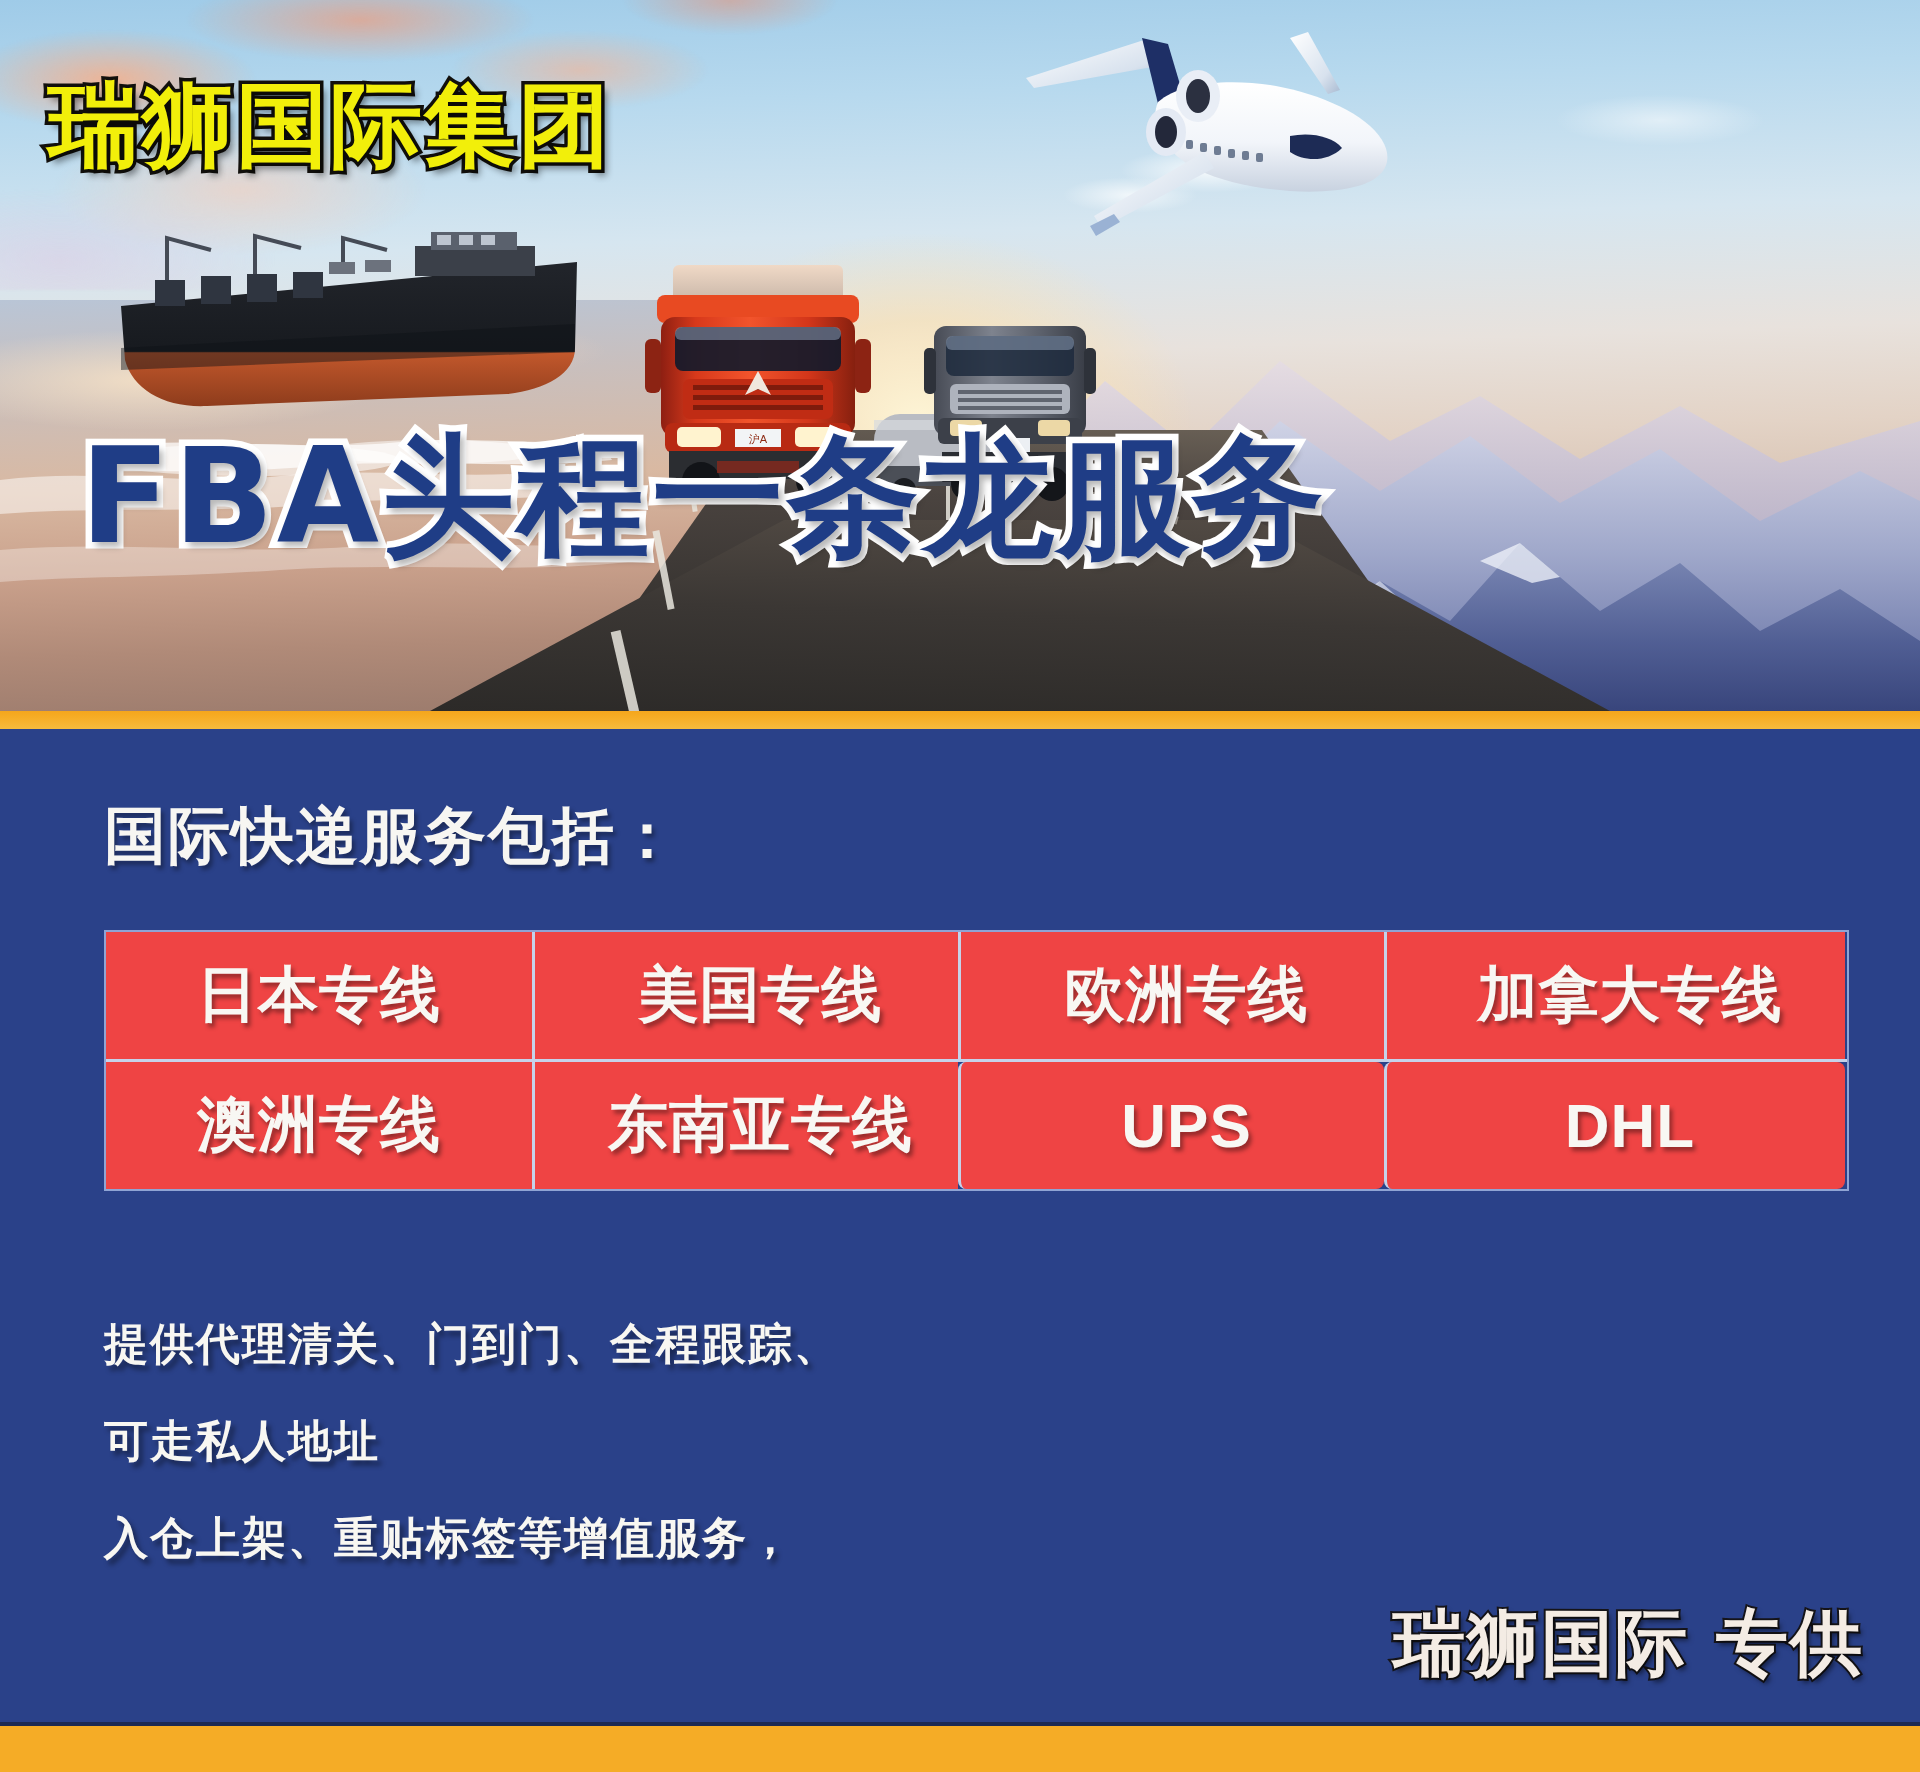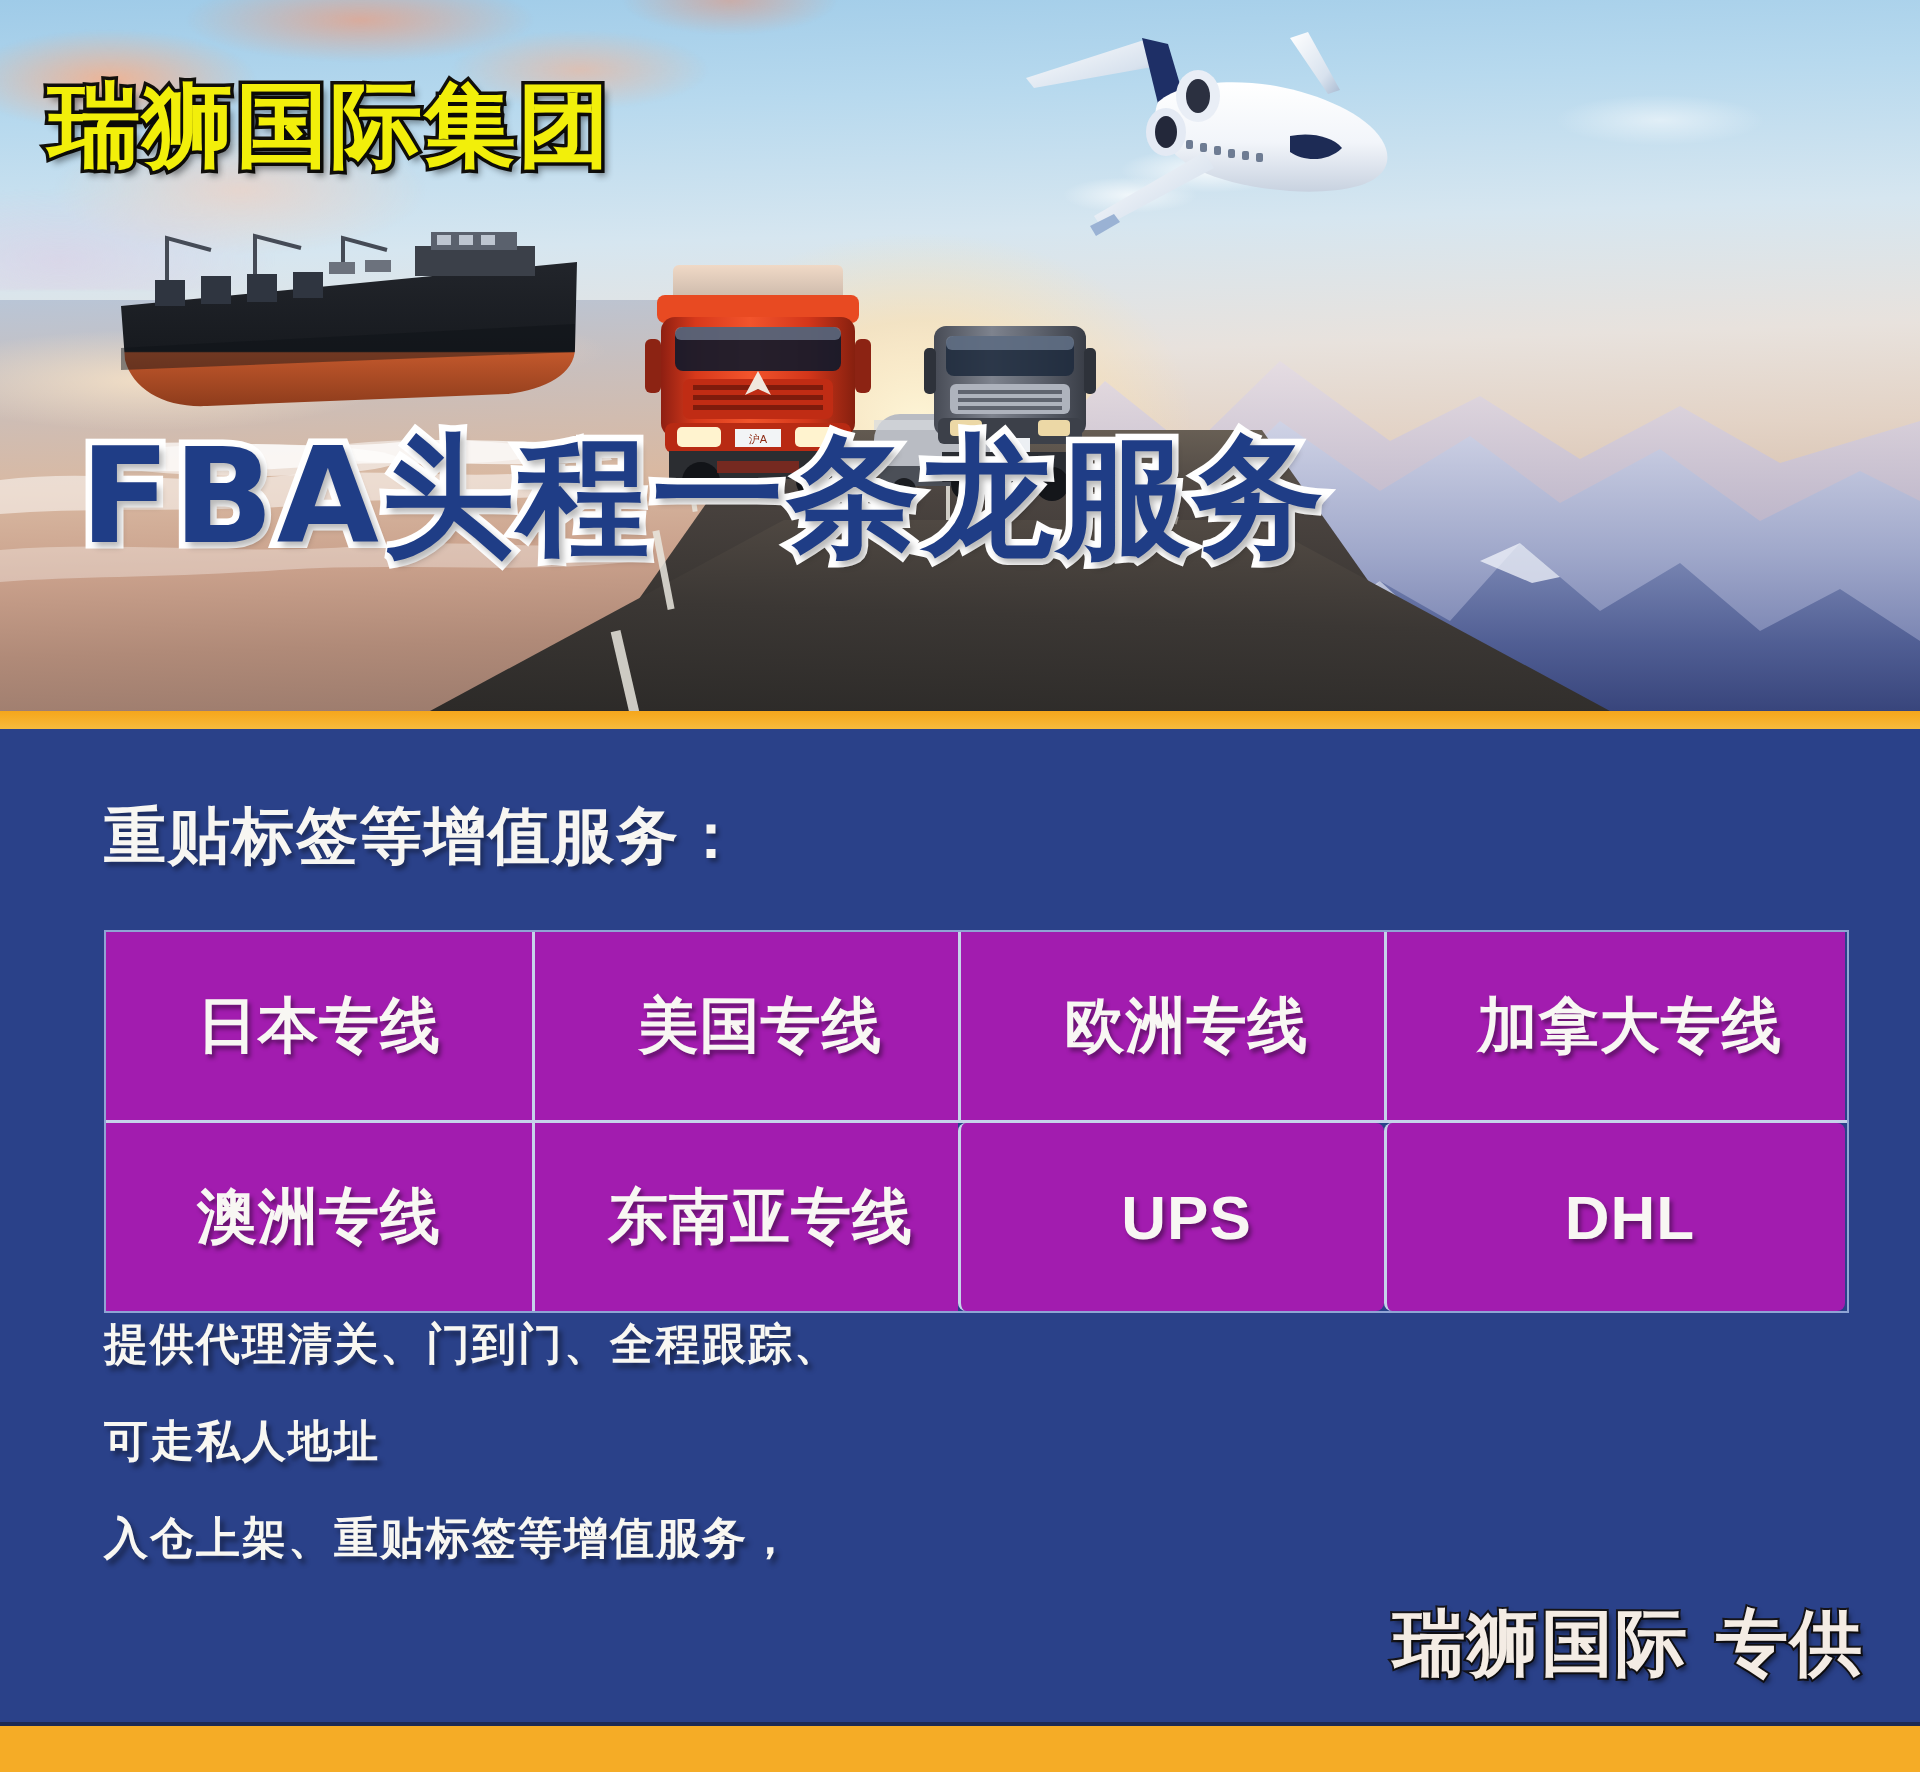--- a/index.html
+++ b/index.html
@@ -137,27 +137,27 @@
 
   
   .table {
     position:absolute; left:104px; top:930px; width:1745px;
     border:2px solid #8fa4d4;
     border-collapse:separate;
   }
   .trow { display:flex; }
   .trow + .trow { border-top:3px solid #c6d2ea; }
   .cell {
-    height:188px;
+    height:127px;
     display:flex; align-items:center; justify-content:center;
     color:#f8f7f3;
     font-family:"DejaVu Sans","Liberation Sans",sans-serif;
     font-weight:700; font-size:60px; letter-spacing:1px;
     text-shadow:3px 4px 4px rgba(0,0,0,.38);
-    background:#a21caf;
+    background:#ef4444;
     white-space:nowrap;
   }
   .cell + .cell { border-left:3px solid #c6d2ea;padding-left:28px; }
   .cell.c0 { width:426px; }
   .cell.c1 { width:426px; }
   .cell.c2 { width:426px; }
   .cell.c3 { width:461px; }
   .cell.latin {
     font-family:Liberation Sans, sans-serif;
     font-size:62px; letter-spacing:1px;border-radius:8px;
@@ -421,21 +421,21 @@
 
     <div class="logo">瑞狮国际集团</div>
 
     <div class="headline">FBA头程一条龙服务</div>
   </div>
 
   <div class="divider"></div>
 
   <div class="panel"></div>
 
-  <div class="subtitle">重贴标签等增值服务：</div>
+  <div class="subtitle">国际快递服务包括：</div>
 
   <div class="table">
     <div class="trow">
       <div class="cell c0">日本专线</div>
       <div class="cell c1">美国专线</div>
       <div class="cell c2">欧洲专线</div>
       <div class="cell c3">加拿大专线</div>
     </div>
     <div class="trow">
       <div class="cell c0">澳洲专线</div>

